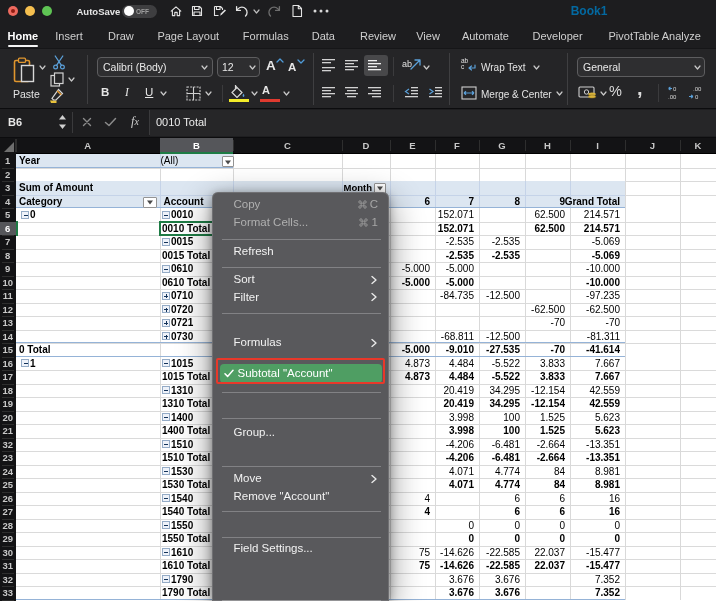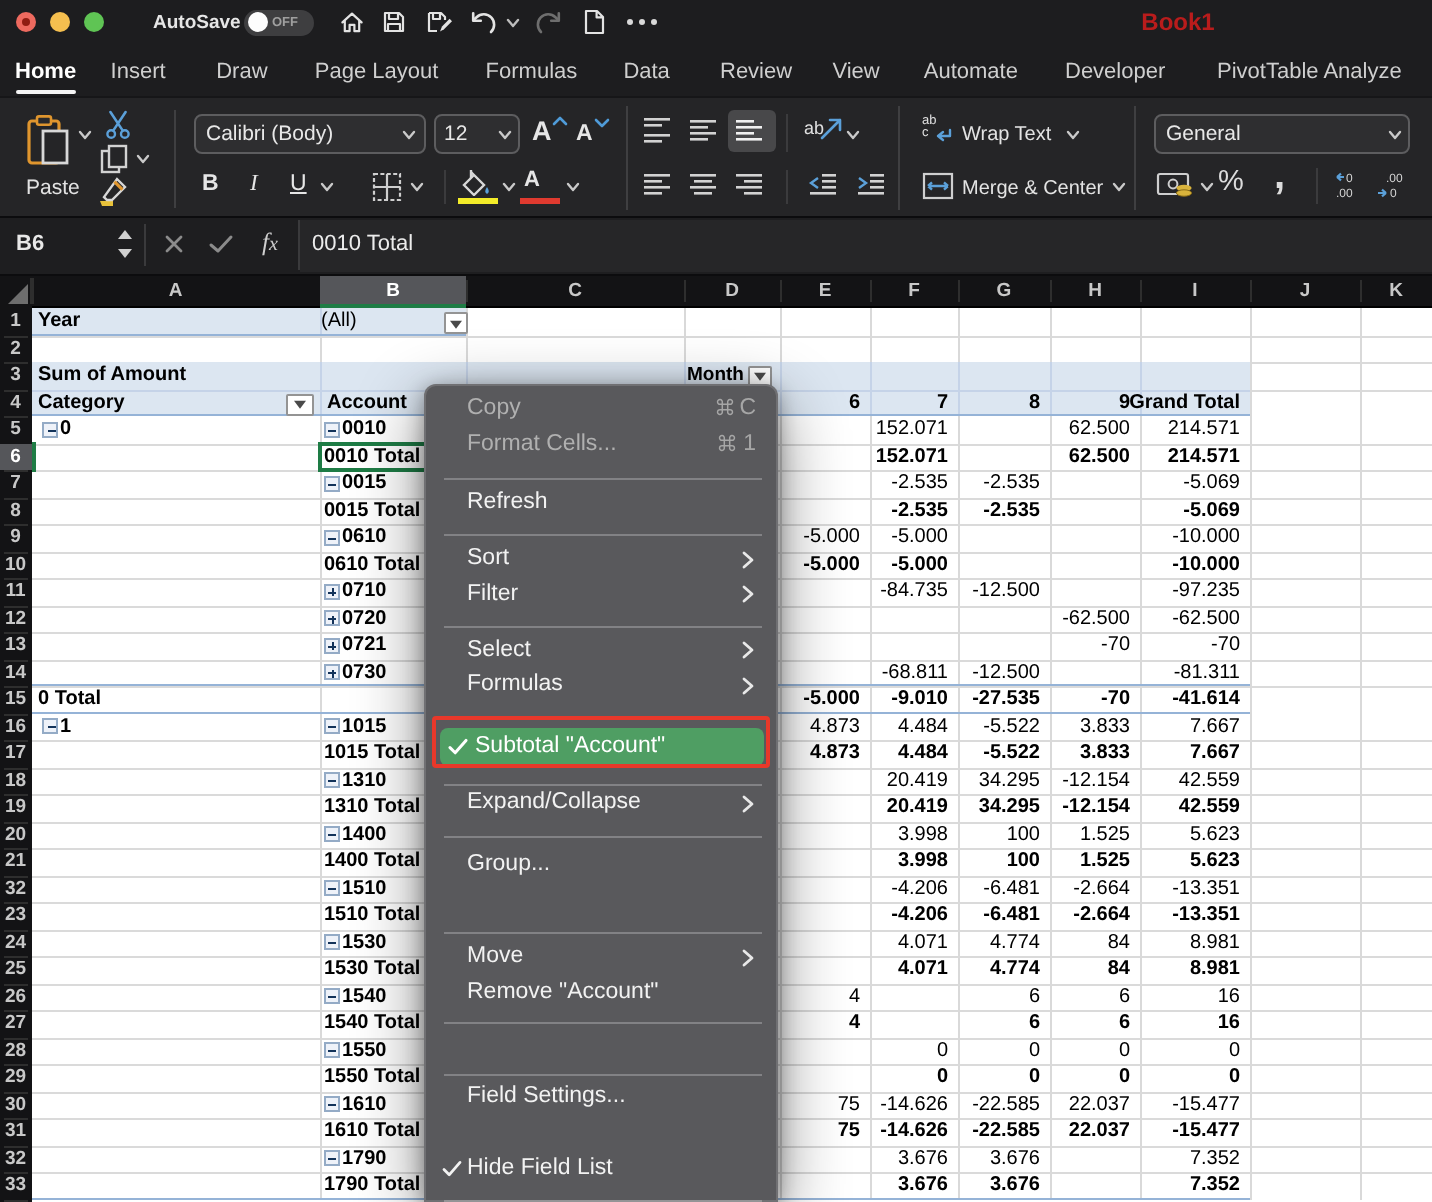--- a/index.html
+++ b/index.html
@@ -56,21 +56,21 @@
       <path d="M12.4 2.6 L12.4 6.4 L8.6 6.4" stroke="#6e6e6e" stroke-width="1.3" stroke-linecap="round" stroke-linejoin="round"></path>
     </svg>
 <svg class="ab" style="left:291px;top:4px" width="12" height="14" viewBox="0 0 12 14" fill="none">
       <path d="M2 1.5 H7.5 L10.5 4.5 V12.5 H2 Z M7.3 1.7 V4.7 H10.3" stroke="#e3e3e3" stroke-width="1.1" stroke-linejoin="round"></path>
     </svg>
 <svg class="ab" style="left:313px;top:9px" width="16" height="4" viewBox="0 0 16 4" fill="none">
       <circle cx="2" cy="2" r="1.5" fill="#d9d9d9"></circle>
       <circle cx="8" cy="2" r="1.5" fill="#d9d9d9"></circle>
       <circle cx="14" cy="2" r="1.5" fill="#d9d9d9"></circle>
     </svg>
-<div class="ab" style="left:589px;top:4px;transform:translateX(-50%);font-size:12px;font-weight:bold;color:#b91c1c">Book1</div>
+<div class="ab" style="left:589px;top:4px;transform:translateX(-50%);font-size:12px;font-weight:bold;color:#0369a1">Book1</div>
 <div class="ab" style="left:0;top:22px;width:716px;height:26px;background:#1d1d1f"></div>
 <div class="ab" style="left:7.5px;top:30px;font-size:11px;font-weight:bold;color:#fff">Home</div>
 <div class="ab" style="left:55.3px;top:30px;font-size:11px;color:#cfcfcf">Insert</div>
 <div class="ab" style="left:108.1px;top:30px;font-size:11px;color:#cfcfcf">Draw</div>
 <div class="ab" style="left:157.4px;top:30px;font-size:11px;color:#cfcfcf">Page Layout</div>
 <div class="ab" style="left:242.8px;top:30px;font-size:11px;color:#cfcfcf">Formulas</div>
 <div class="ab" style="left:311.7px;top:30px;font-size:11px;color:#cfcfcf">Data</div>
 <div class="ab" style="left:360px;top:30px;font-size:11px;color:#cfcfcf">Review</div>
 <div class="ab" style="left:416.2px;top:30px;font-size:11px;color:#cfcfcf">View</div>
 <div class="ab" style="left:461.9px;top:30px;font-size:11px;color:#cfcfcf">Automate</div>
@@ -667,65 +667,47 @@
           <path d="M1 1 L5 4.5 L1 8" stroke="#e8e8e8" stroke-width="1.4" stroke-linecap="round" stroke-linejoin="round"></path>
         </svg>
       </div>
 <div class="mi" style="top:96.99999999999997px">
         <span class="lbl">Filter</span>
         <svg class="arr" width="6" height="9" viewBox="0 0 6 9" fill="none">
           <path d="M1 1 L5 4.5 L1 8" stroke="#e8e8e8" stroke-width="1.4" stroke-linecap="round" stroke-linejoin="round"></path>
         </svg>
       </div>
 <div class="msep" style="top:121.60000000000002px"></div>
-<div class="mi" style="top:124.99999999999997px">
-        <span class="lbl">Select</span>
-        <svg class="arr" width="6" height="9" viewBox="0 0 6 9" fill="none">
-          <path d="M1 1 L5 4.5 L1 8" stroke="#e8e8e8" stroke-width="1.4" stroke-linecap="round" stroke-linejoin="round"></path>
-        </svg>
-      </div>
 <div class="mi" style="top:142.79999999999998px">
         <span class="lbl">Formulas</span>
         <svg class="arr" width="6" height="9" viewBox="0 0 6 9" fill="none">
           <path d="M1 1 L5 4.5 L1 8" stroke="#e8e8e8" stroke-width="1.4" stroke-linecap="round" stroke-linejoin="round"></path>
         </svg>
       </div>
 <div class="msep" style="top:166.7px"></div>
 <div class="ab" style="left:7.5px;top:172.0px;width:162px;height:19.5px;background:#4f9e63;border-radius:4px"></div>
 <svg class="ab" style="left:11.5px;top:177.0px" width="10" height="9" viewBox="0 0 10 9" fill="none">
         <path d="M1 4.8 L3.6 7.4 L9 1.2" stroke="#fff" stroke-width="1.5" stroke-linecap="round" stroke-linejoin="round"></path>
       </svg>
 <div class="ab" style="left:25.5px;top:173.0px;font-size:11.5px;line-height:17.8px;color:#fff;white-space:nowrap">Subtotal "Account"</div>
 <div class="msep" style="top:200.5px"></div>
-<div class="mi" style="top:201.6px">
-        <span class="lbl">Expand/Collapse</span>
-        <svg class="arr" width="6" height="9" viewBox="0 0 6 9" fill="none">
-          <path d="M1 1 L5 4.5 L1 8" stroke="#e8e8e8" stroke-width="1.4" stroke-linecap="round" stroke-linejoin="round"></path>
-        </svg>
-      </div>
 <div class="msep" style="top:226.89999999999998px"></div>
 <div class="mi" style="top:232.4px">
         <span class="lbl">Group...</span>
       </div>
 <div class="msep" style="top:274.8px"></div>
 <div class="mi" style="top:278.20000000000005px">
         <span class="lbl">Move</span>
         <svg class="arr" width="6" height="9" viewBox="0 0 6 9" fill="none">
           <path d="M1 1 L5 4.5 L1 8" stroke="#e8e8e8" stroke-width="1.4" stroke-linecap="round" stroke-linejoin="round"></path>
         </svg>
       </div>
 <div class="mi" style="top:296.0px">
         <span class="lbl">Remove "Account"</span>
       </div>
 <div class="msep" style="top:319.3px"></div>
 <div class="msep" style="top:345.0px"></div>
 <div class="mi" style="top:348.6px">
         <span class="lbl">Field Settings...</span>
       </div>
-<div class="mi" style="top:384.20000000000005px">
-        <svg class="ab" style="left:9px;top:4.5px" width="10" height="9" viewBox="0 0 10 9" fill="none">
-          <path d="M1 4.8 L3.6 7.4 L9 1.2" stroke="#f2f2f2" stroke-width="1.4" stroke-linecap="round" stroke-linejoin="round"></path>
-        </svg>
-        <span class="lbl">Hide Field List</span>
-      </div>
 <div class="msep" style="top:408.0px"></div>
 </div>
 <div class="ab" style="left:215.5px;top:357.5px;width:169px;height:26px;border:2.5px solid #e8382a;border-radius:2px"></div>
 </div>
 </body></html>

